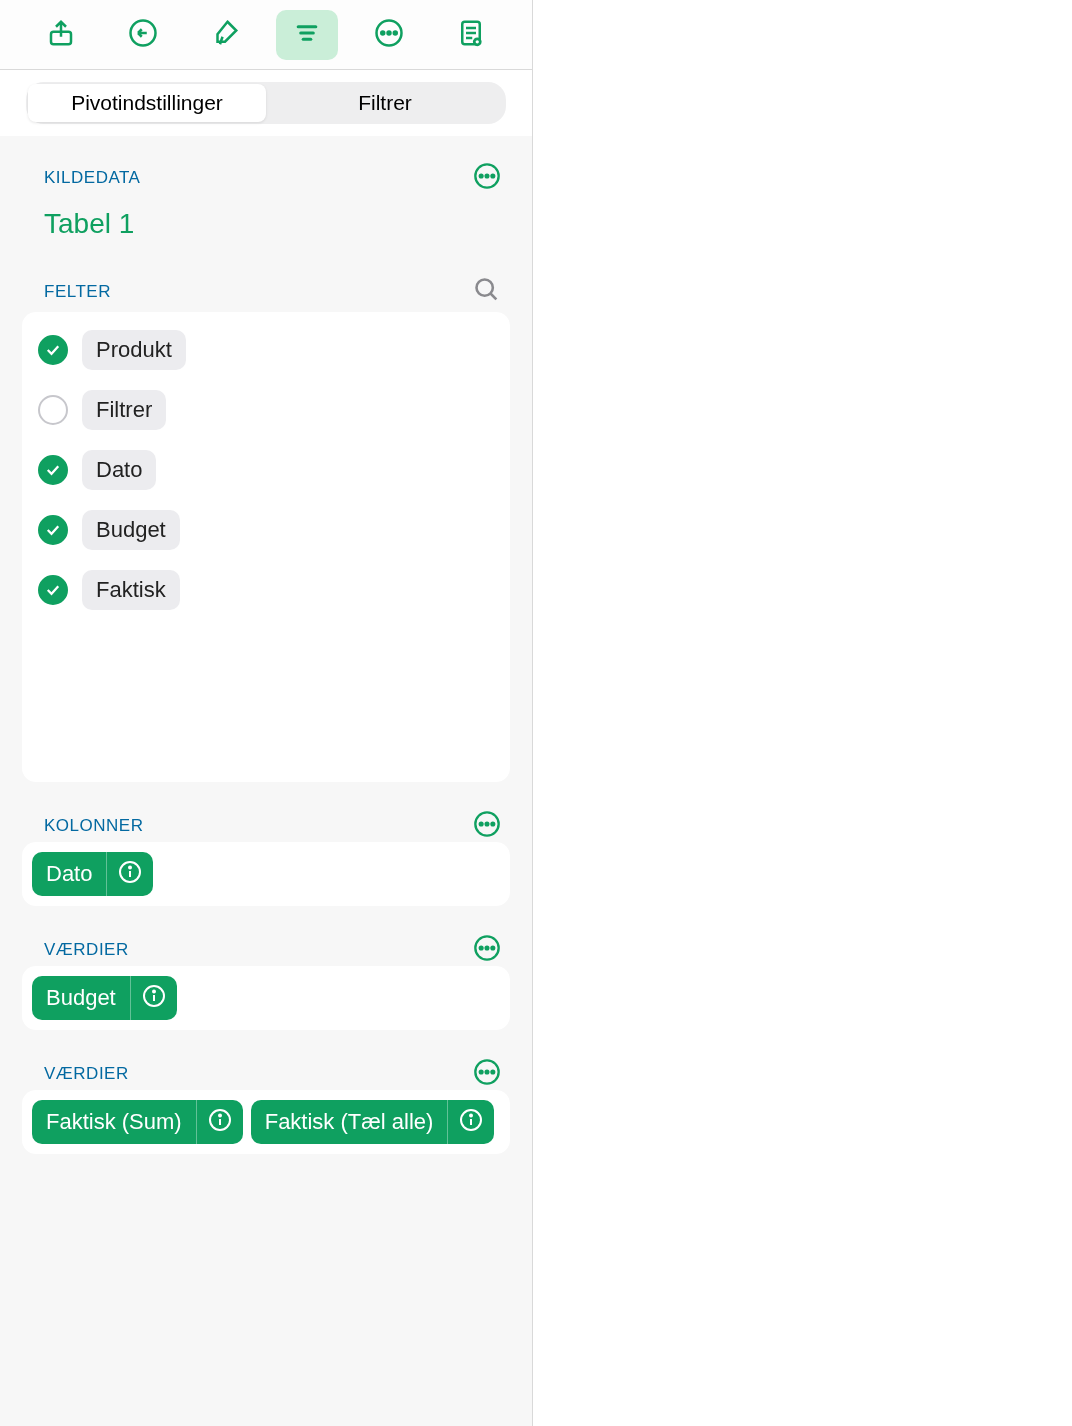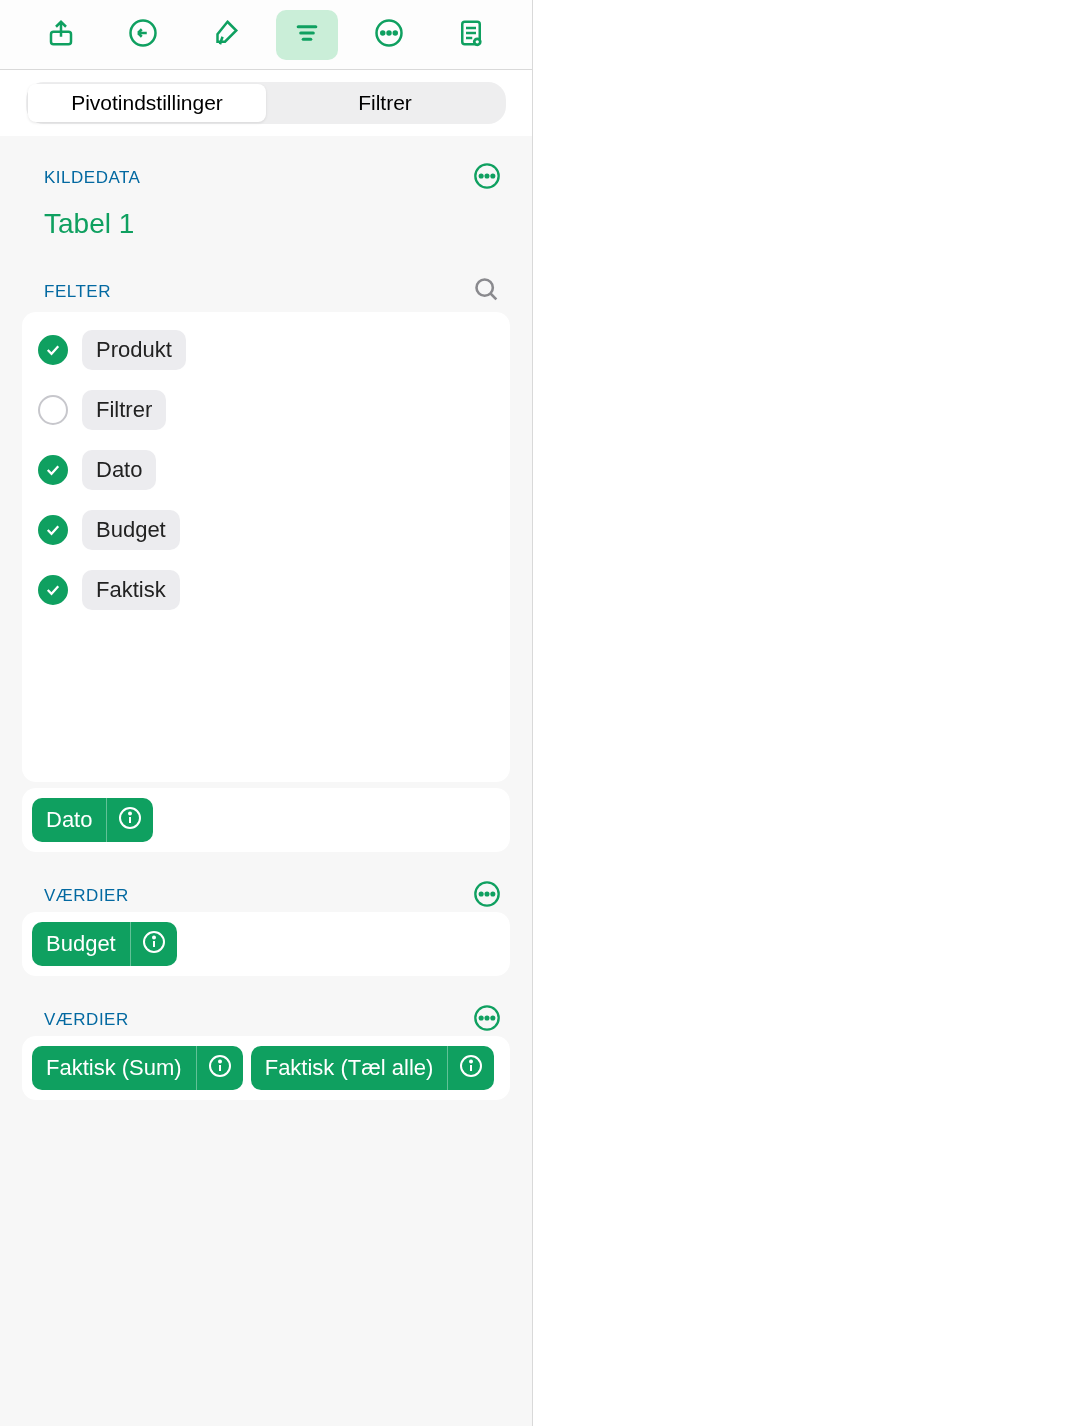--- a/index.html
+++ b/index.html
@@ -329,20 +329,33 @@
       <div class="field-row">
         <div class="checkbox checked">
           <svg viewBox="0 0 24 24" fill="none">
               <polyline points="5,12 10,17 19,7"></polyline>
             </svg>
         </div>
         <div class="field-label">Faktisk</div>
       </div>
     </div>
 
+    <div class="section-header tight">
+      <span class="section-label">KOLONNER</span>
+      <div class="section-action more-circle">
+        <span>
+          <svg viewBox="0 0 24 24" fill="none" stroke="currentColor" stroke-width="2">
+              <circle cx="12" cy="12" r="10"></circle>
+              <circle cx="7" cy="12" r="1.2" fill="currentColor"></circle>
+              <circle cx="12" cy="12" r="1.2" fill="currentColor"></circle>
+              <circle cx="17" cy="12" r="1.2" fill="currentColor"></circle>
+            </svg>
+        </span>
+      </div>
+    </div>
     <div class="pill-container">
       <div class="pill">
         <span class="pill-text">Dato</span>
         <span class="pill-info">
           <span>
             <svg viewBox="0 0 24 24" fill="none" stroke="currentColor" stroke-width="2">
                 <circle cx="12" cy="12" r="10"></circle>
                 <line x1="12" y1="11" x2="12" y2="17"></line>
                 <circle cx="12" cy="7.5" r="1" fill="currentColor"></circle>
               </svg>

